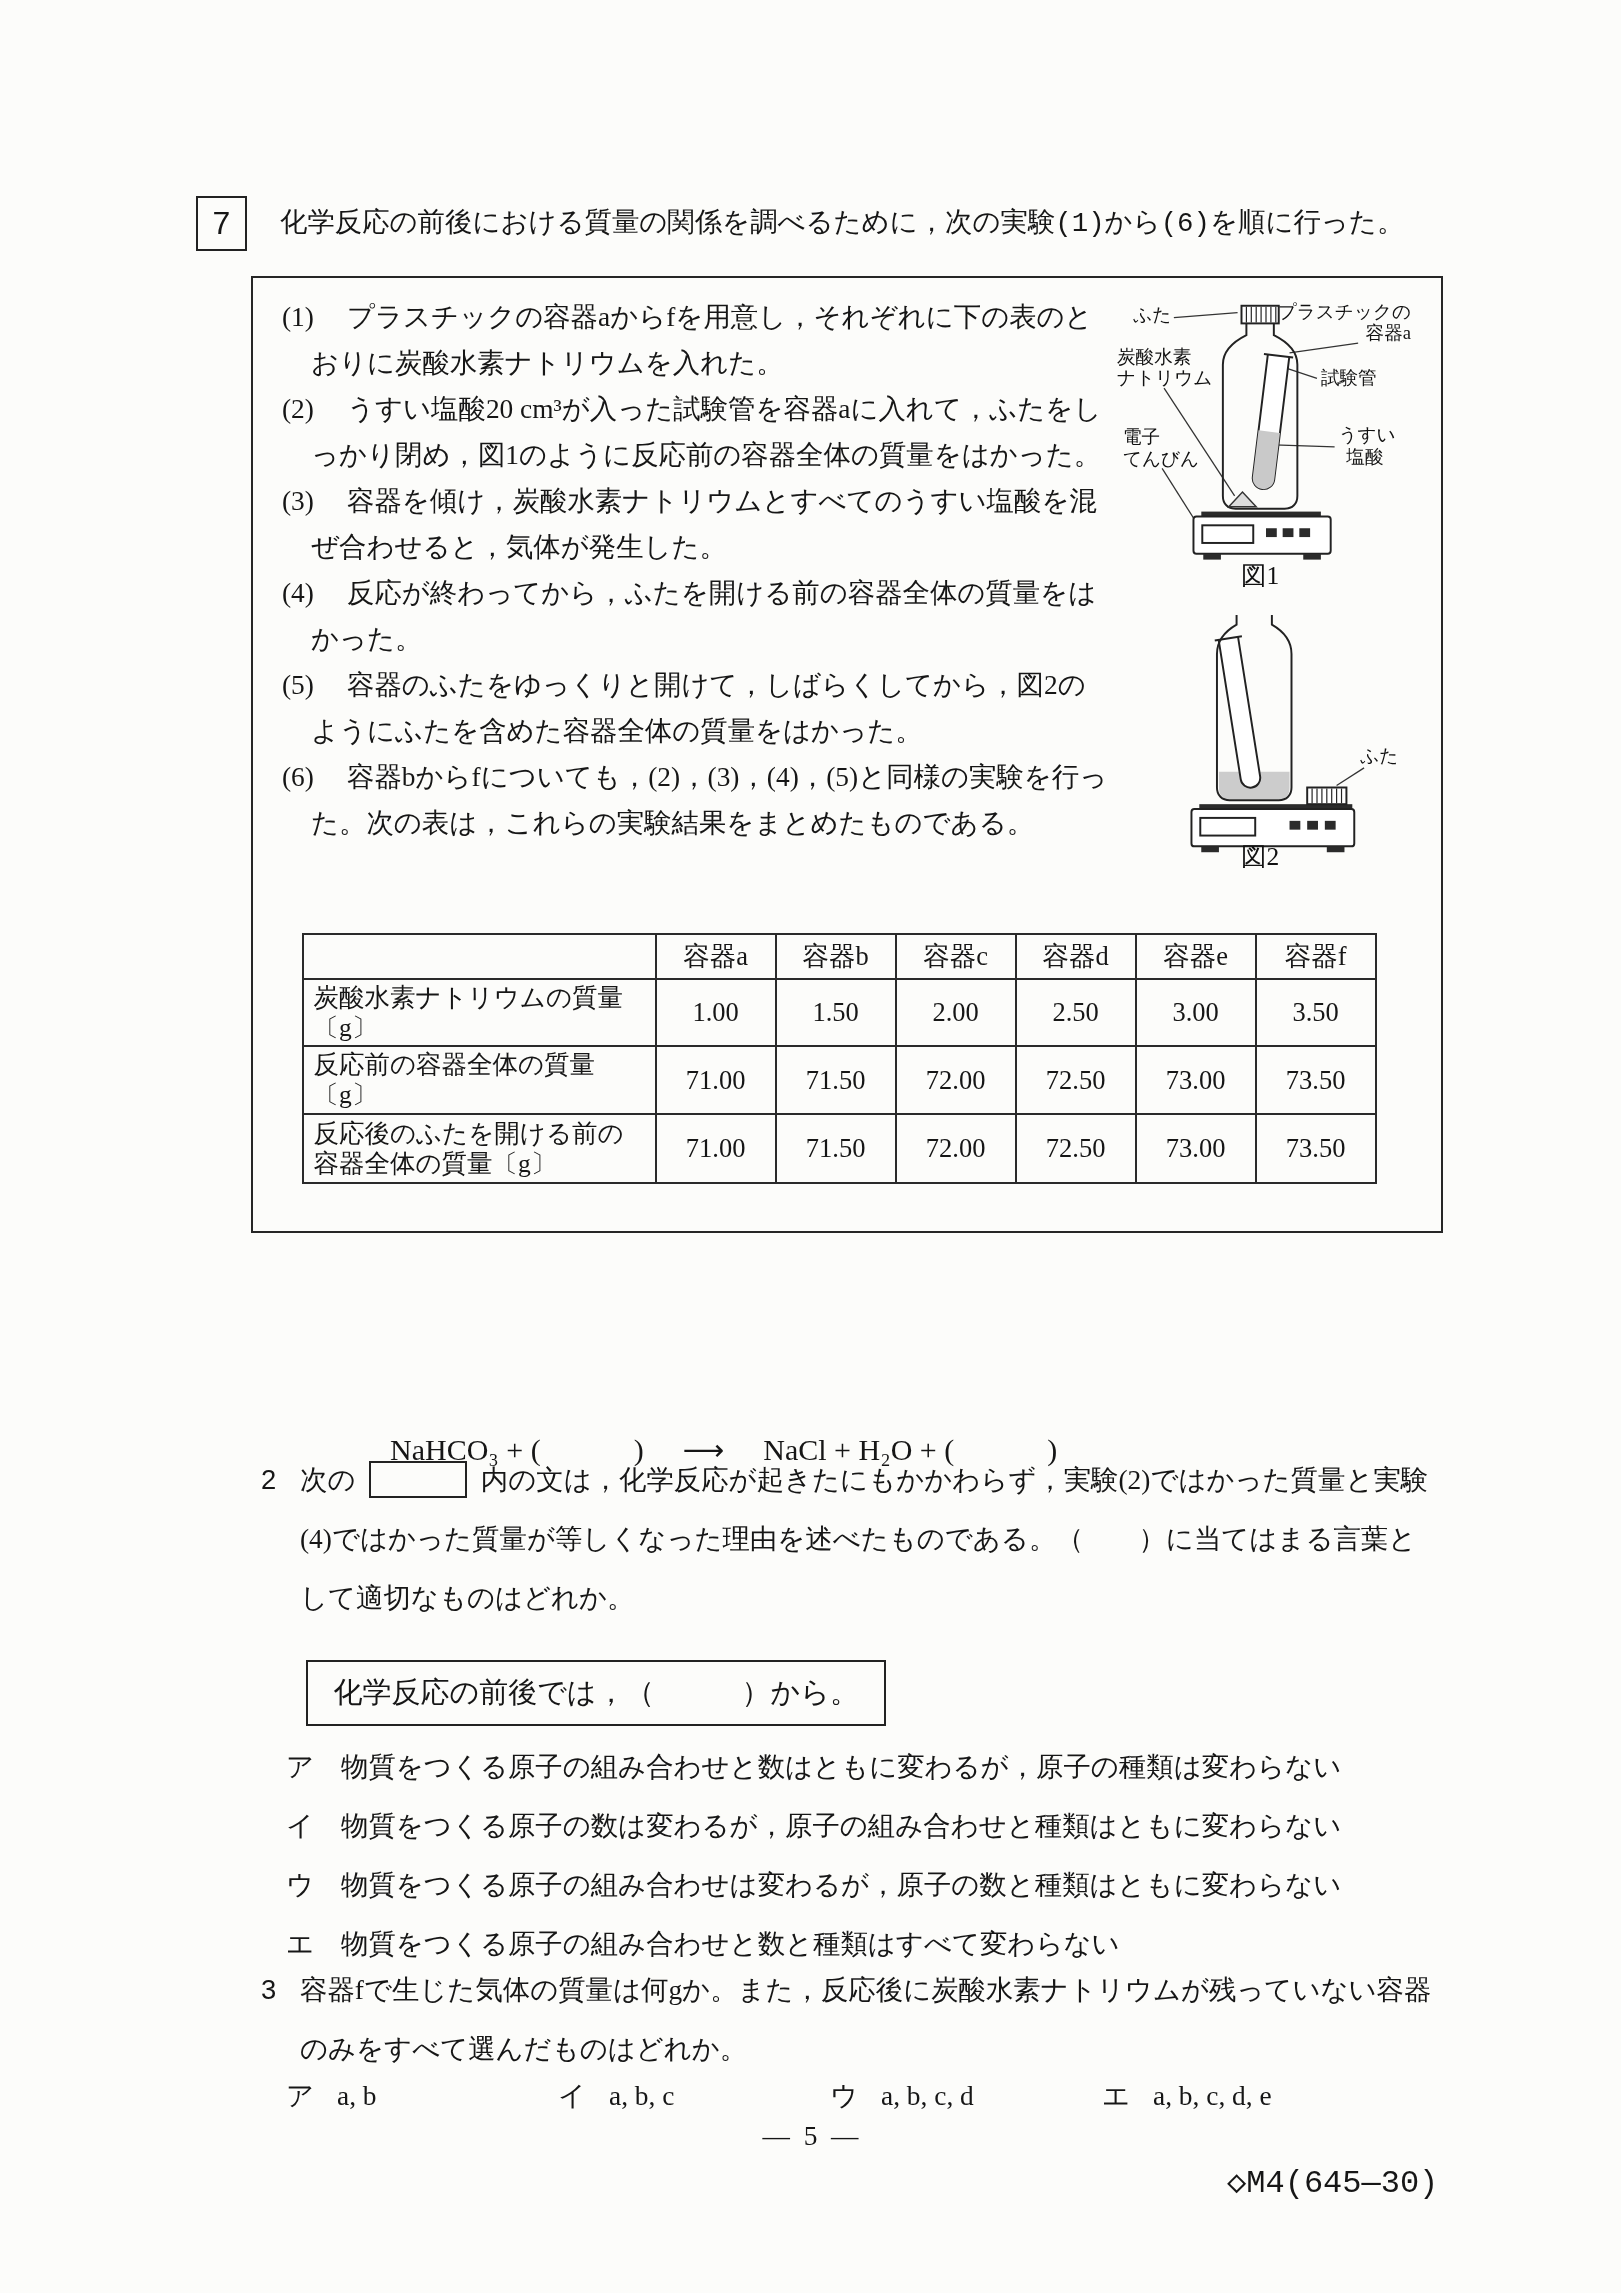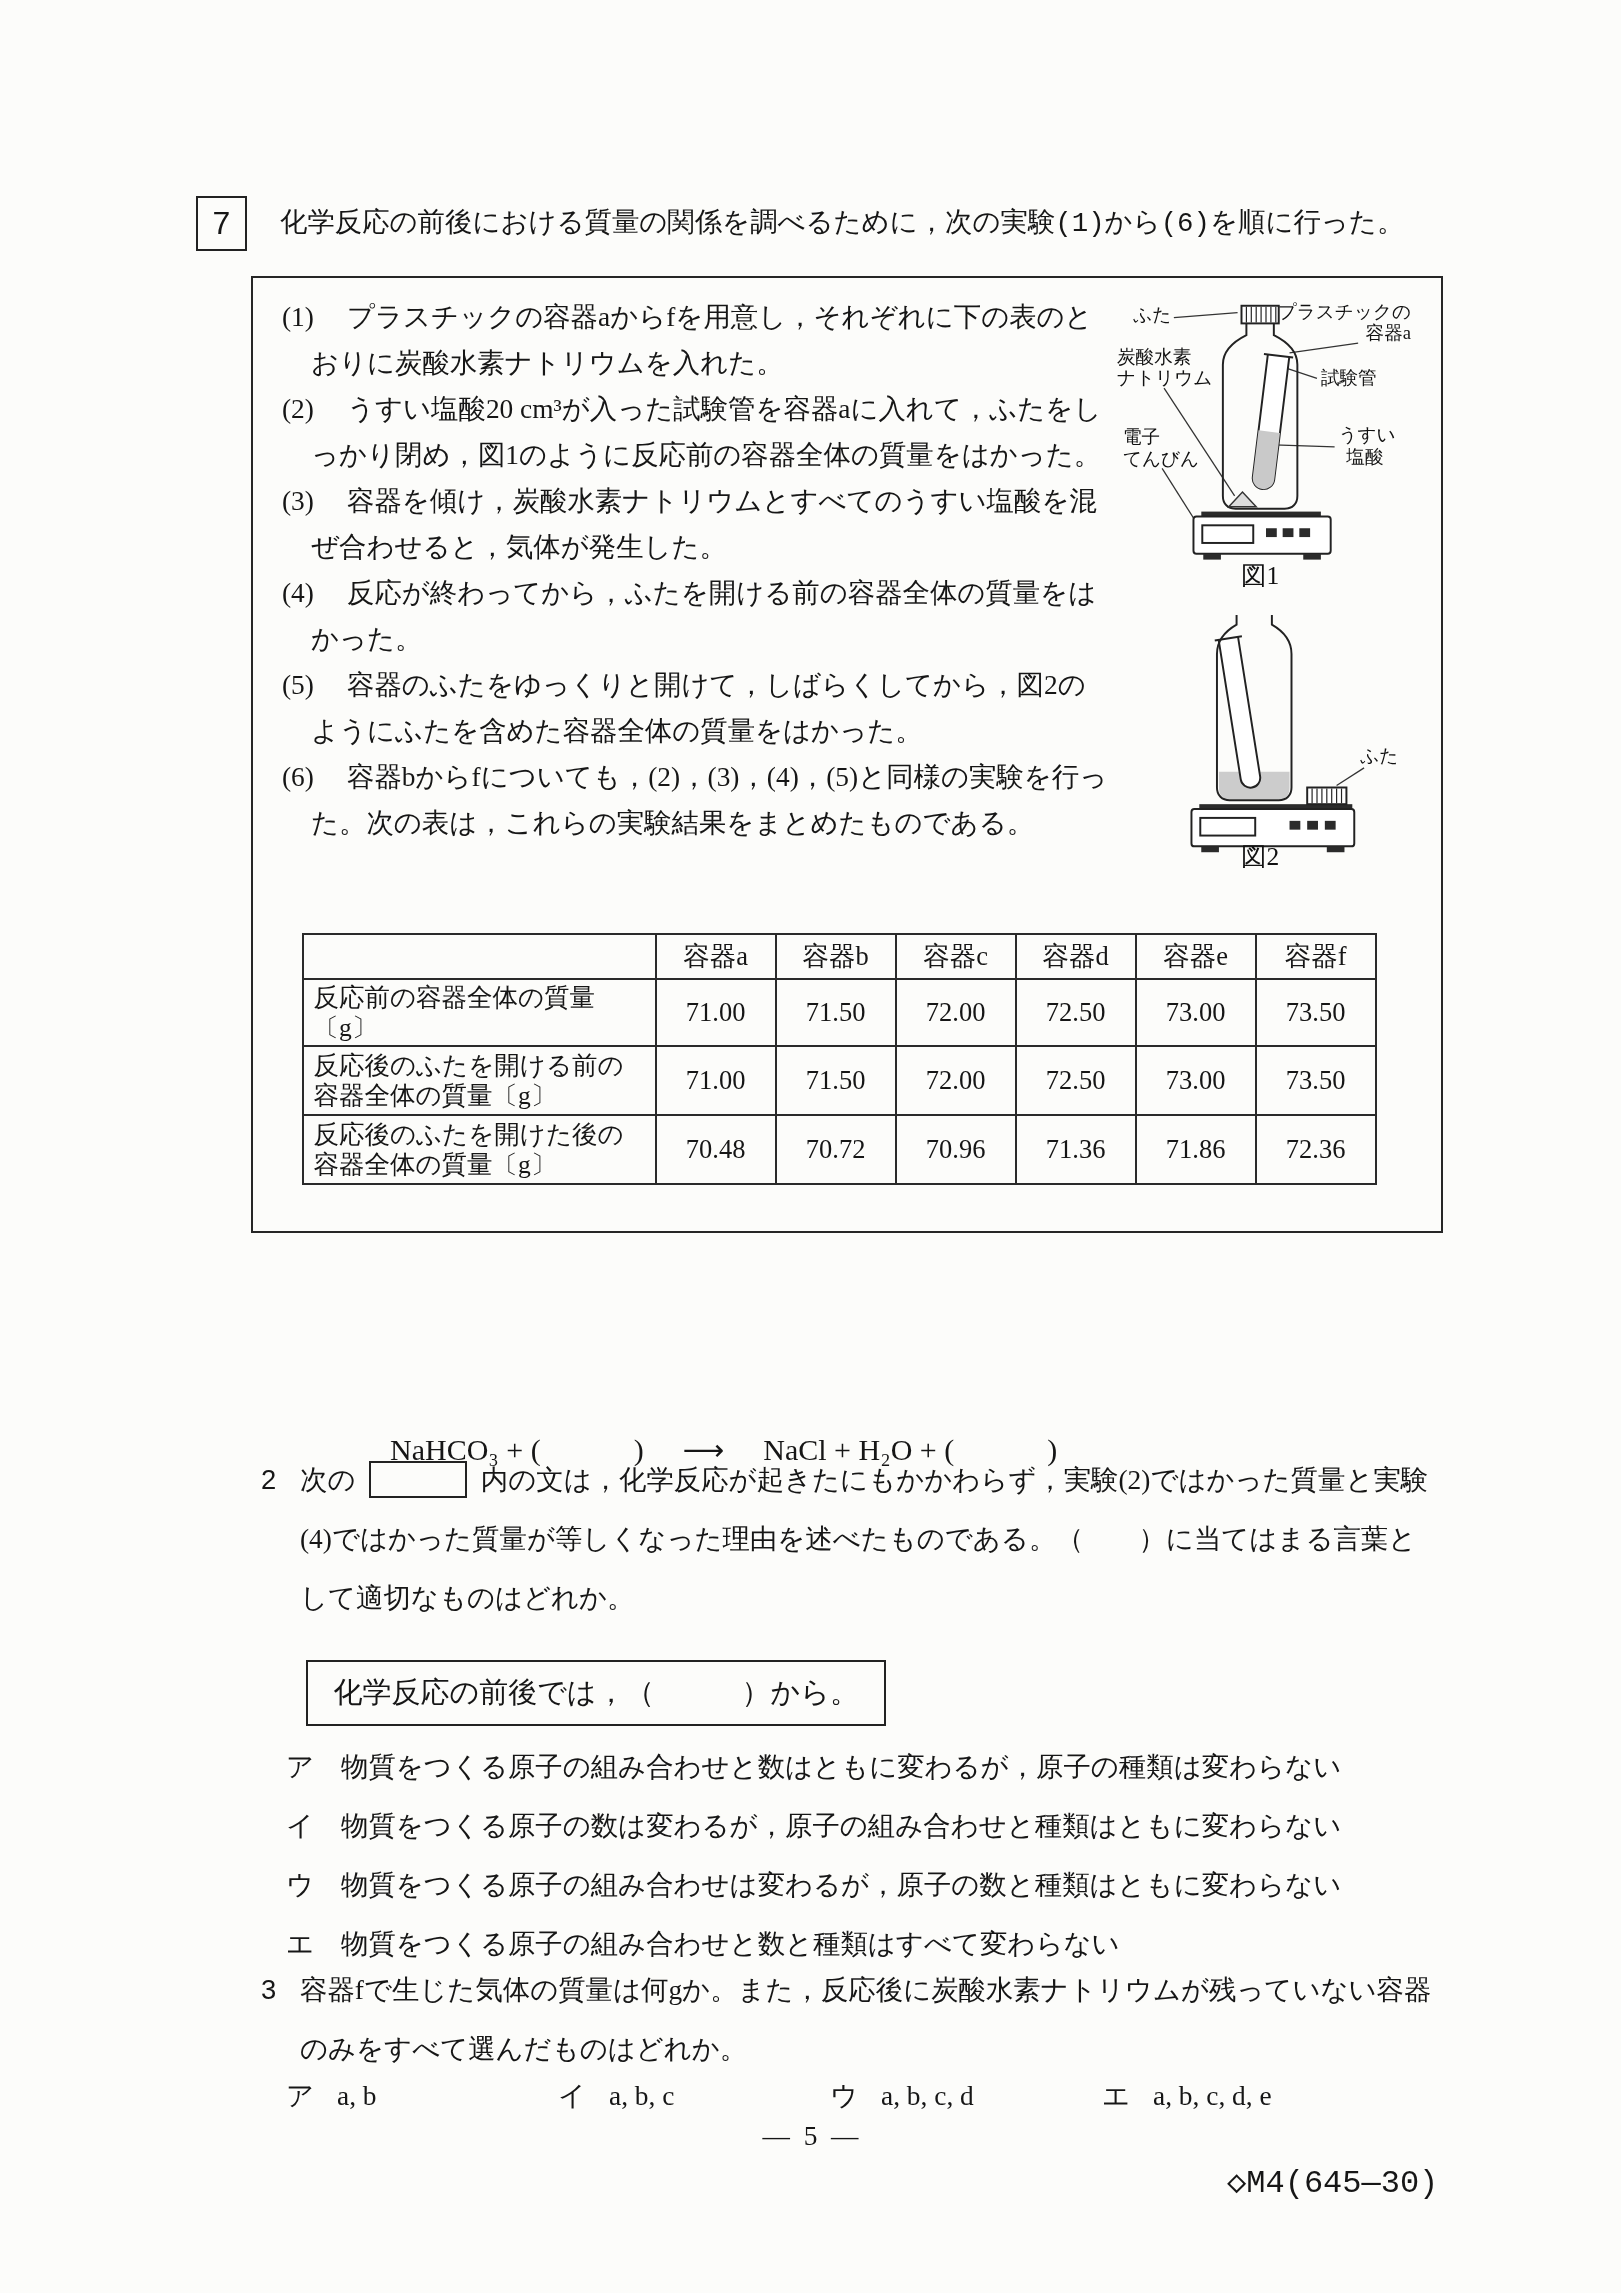--- a/index.html
+++ b/index.html
@@ -205,48 +205,47 @@
           <tr class="row-short">
         <td class="rt-corner"></td>
         <td class="rt-head">容器a</td>
         <td class="rt-head">容器b</td>
         <td class="rt-head">容器c</td>
         <td class="rt-head">容器d</td>
         <td class="rt-head">容器e</td>
         <td class="rt-head">容器f</td>
       </tr>
       <tr class="row-short">
+        <td class="rt-label">炭酸水素ナトリウムの質量〔g〕</td>
+        <td class="rt-val">1.00</td>
+        <td class="rt-val">1.50</td>
+        <td class="rt-val">2.00</td>
+        <td class="rt-val">2.50</td>
+        <td class="rt-val">3.00</td>
+        <td class="rt-val">3.50</td>
+      </tr>
+      <tr class="row-short">
         <td class="rt-label">反応前の容器全体の質量〔g〕</td>
         <td class="rt-val">71.00</td>
         <td class="rt-val">71.50</td>
         <td class="rt-val">72.00</td>
         <td class="rt-val">72.50</td>
         <td class="rt-val">73.00</td>
         <td class="rt-val">73.50</td>
       </tr>
       <tr class="row-tall">
         <td class="rt-label">反応後のふたを開ける前の
 容器全体の質量〔g〕</td>
         <td class="rt-val">71.00</td>
         <td class="rt-val">71.50</td>
         <td class="rt-val">72.00</td>
         <td class="rt-val">72.50</td>
         <td class="rt-val">73.00</td>
         <td class="rt-val">73.50</td>
       </tr>
-      <tr class="row-tall">
-        <td class="rt-label">反応後のふたを開けた後の
-容器全体の質量〔g〕</td>
-        <td class="rt-val">70.48</td>
-        <td class="rt-val">70.72</td>
-        <td class="rt-val">70.96</td>
-        <td class="rt-val">71.36</td>
-        <td class="rt-val">71.86</td>
-        <td class="rt-val">72.36</td>
-      </tr>
     </tbody>
       </table>
   </div>
 
 
 
   <div class="equation">
     <span>NaHCO₃ + (</span>
       <span class="eq-blank"></span>
       <span>)</span>

